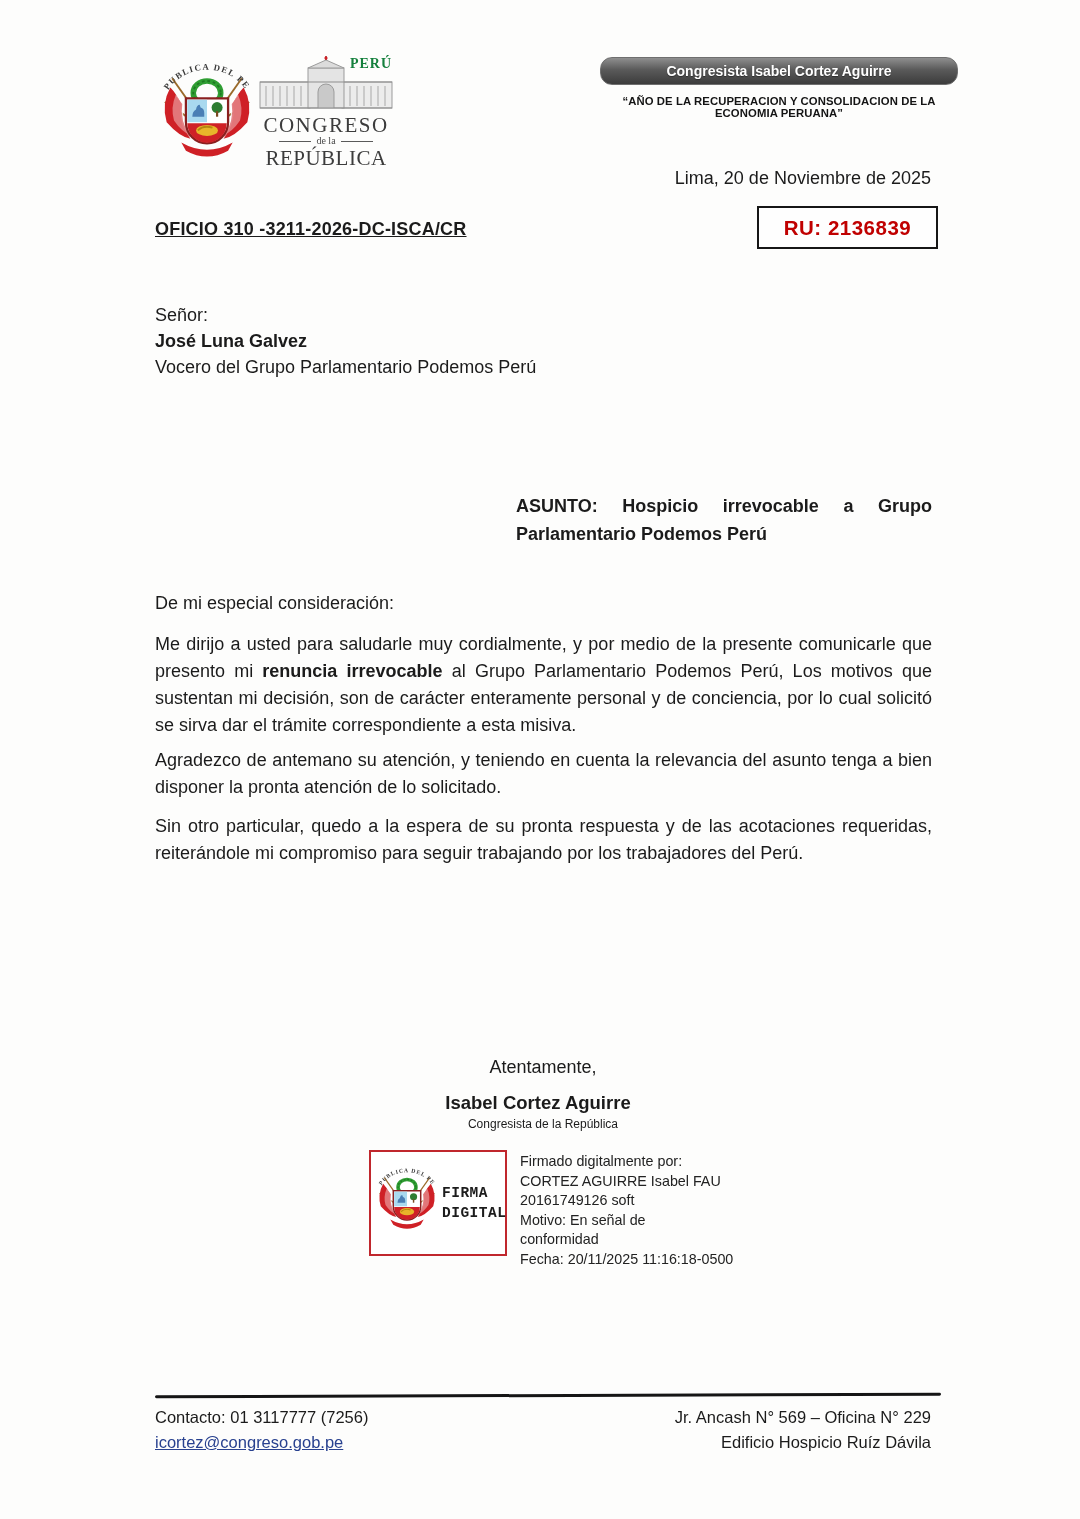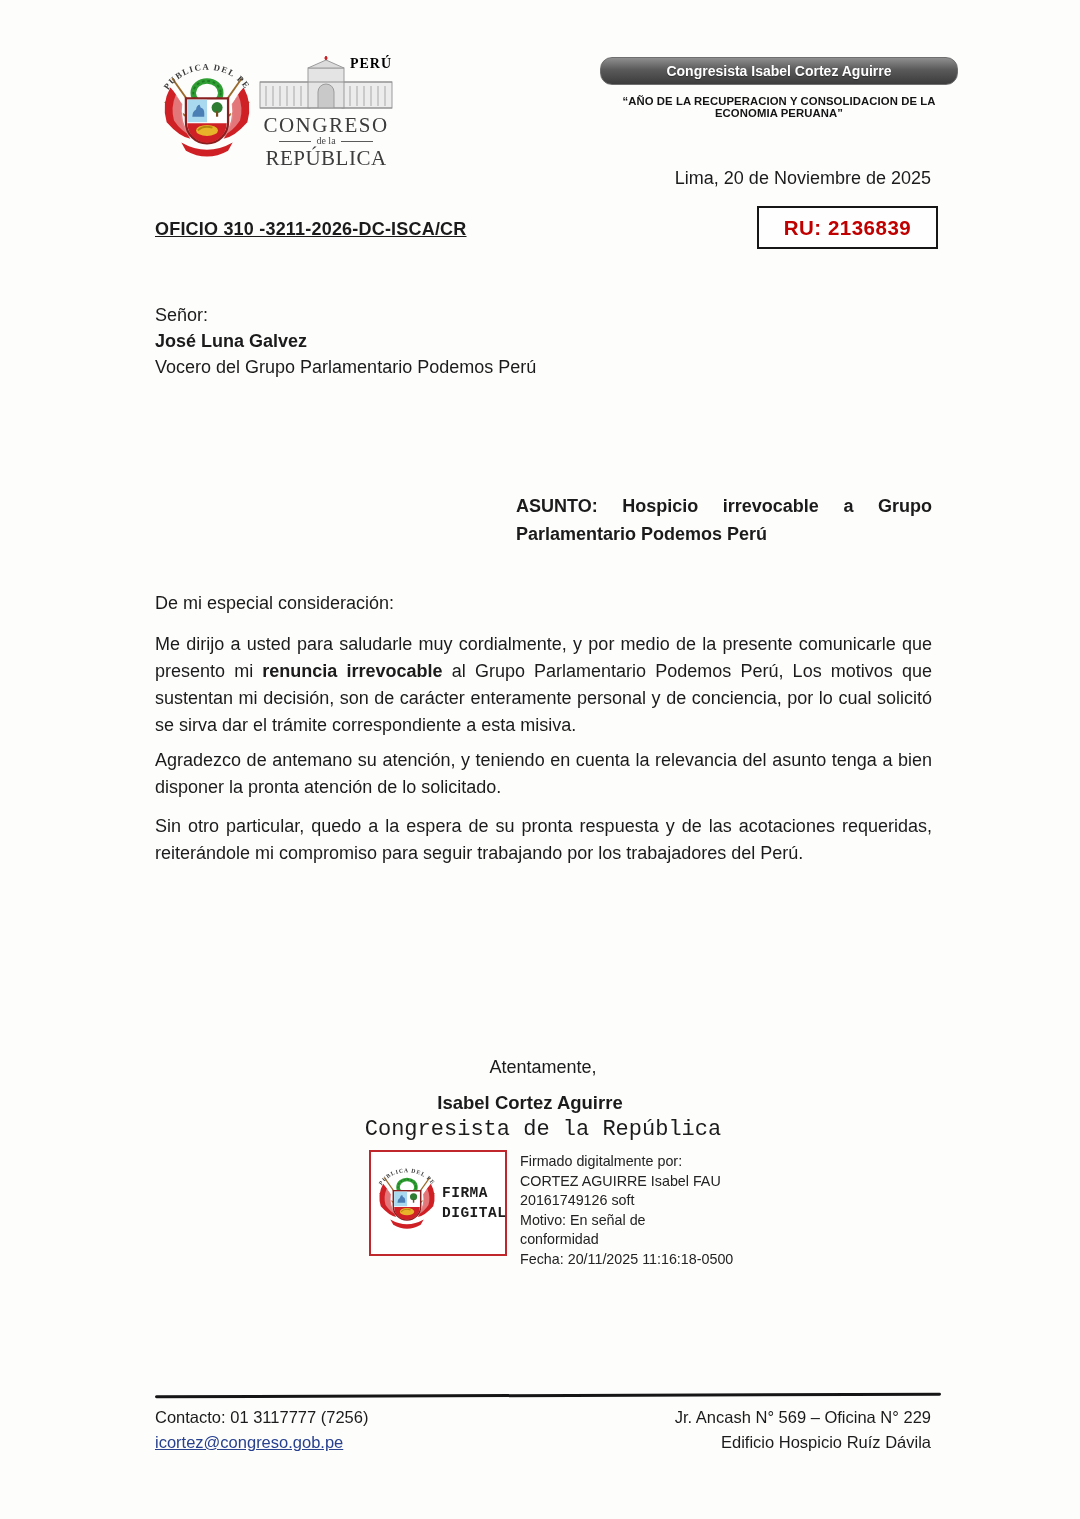--- a/index.html
+++ b/index.html
@@ -15,21 +15,21 @@
     overflow:hidden;
   }
 
   
   .coat-lg { position:absolute; left:152px; top:50px; width:110px; height:116px; }
   .congress-logo { position:absolute; left:258px; top:56px; width:136px; height:112px; }
   .congress-building { position:relative; width:136px; height:58px; }
   .peru-word {
     position:absolute; top:0; right:2px;
     font-family:"Liberation Serif","DejaVu Serif",serif;
-    font-weight:bold; font-size:14px; letter-spacing:1px; color:#000000;margin-left:40px;
+    font-weight:bold; font-size:14px; letter-spacing:1px; color:#15803d;margin-left:40px;
   }
   .congress-text { width:136px; text-align:center; color:#3c3c3c;
     font-family:"Liberation Serif","DejaVu Serif",serif; }
   .congress-text .l1 { font-size:21px; letter-spacing:1.5px; line-height:22px; }
   .congress-text .l2 { display:flex; align-items:center; justify-content:center; gap:5px;
     font-size:10px; line-height:10px; color:#4a4a4a; }
   .congress-text .l2 .rule { flex:0 0 32px; height:1px; background:#5a5a5a; }
   .congress-text .l3 { font-size:21px; letter-spacing:0.5px; line-height:24px; }
 
   .banner {
@@ -67,22 +67,22 @@
     font-size:18px; font-weight:bold; line-height:28px; text-align:justify; }
   .greeting { top:590px; }
   .para { text-align:justify; line-height:27px; }
   .p1 { top:631px; }
   .p2 { top:747px; }
   .p3 { top:813px; }
   .bold-inline { font-weight:bold; }
 
   
   .closing   { position:absolute; left:155px; top:1057px; width:776px; text-align:center; font-size:18px; }
-  .sig-name  { position:absolute; left:142px; top:1092px; width:776px; text-align:center; font-size:18.5px; font-weight:bold; }
-  .sig-title { position:absolute; left:155px; top:1117px; width:776px; text-align:center; font-size:22px;font-family:Liberation Mono, monospace; }
+  .sig-name  { position:absolute; left:150px; top:1092px; width:776px; text-align:center; font-size:18.5px; font-weight:bold; }
+  .sig-title { position:absolute; left:155px; top:1117px; width:776px; text-align:center; font-size:12px; }
 
   .stamp-row { position:absolute; left:369px; top:1150px; display:flex; gap:13px; }
   .stamp-box {
     width:138px; height:106px; background:#fff;
     border:2px solid #c0272d;
     display:flex; align-items:center; gap:4px; padding:4px 5px;
   }
   .stamp-box .coat-sm { width:62px; height:90px; flex:0 0 auto; }
   .firma-label {
     font-family:"Liberation Mono","DejaVu Sans Mono",monospace;

